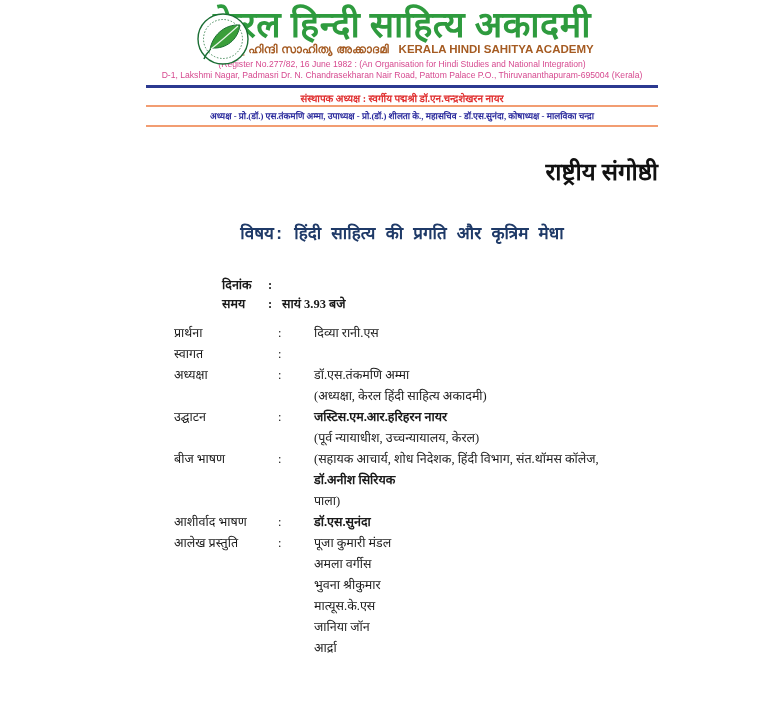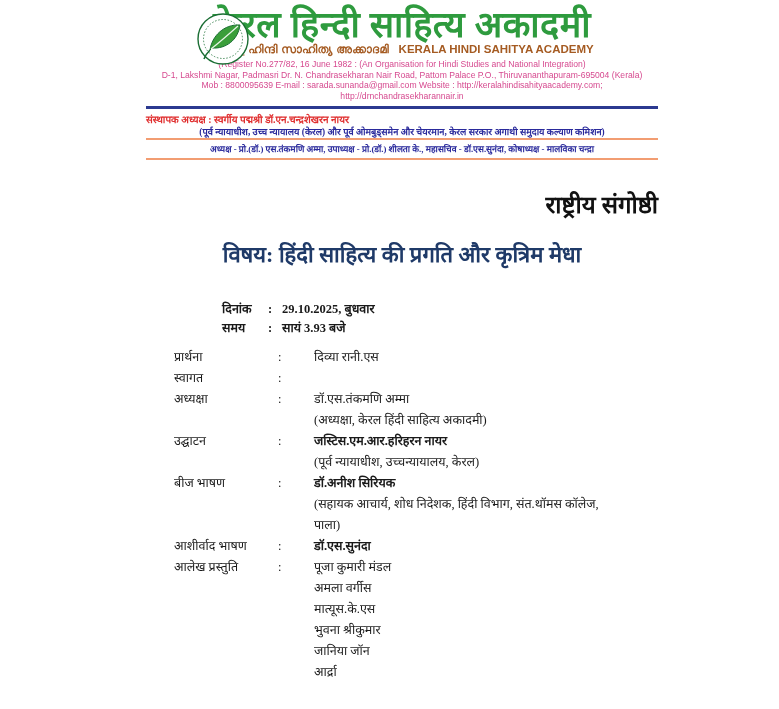--- a/index.html
+++ b/index.html
@@ -29,21 +29,21 @@
     font-family: "Liberation Sans", sans-serif;
     font-size: 8.6px; color: #d6498f; line-height: 10.5px;
   }
   .addr.first { margin-top: 2px; }
 
   .rule-navy { height: 3px; background: #2b3990; margin-top: 5px; }
   .rule-orange { height: 2px; background: #f29d72; }
 
   .founder {
     font-size: 10px; font-weight: bold; color: #e03030;
-    text-align: left; margin-top: 5px; line-height: 12px;
+    text-align: center; margin-top: 5px; line-height: 12px;
   }
   .patron {
     font-size: 10.5px; font-weight: bold; color: #2a2a9c;
     text-align: center; line-height: 13px;
   }
   .patron-details {
     font-size: 9.3px; font-weight: bold; color: #2a2a9c;
     text-align: center; line-height: 12px;
   }
   .officers-band { margin-top: 0; }
@@ -51,22 +51,23 @@
     font-size: 8.8px; font-weight: bold; color: #2a2a9c;
     text-align: center; line-height: 16px; padding: 1px 0;
   }
 
   
   .event-title {
     text-align: right; font-size: 24px; font-weight: bold; color: #111;
     margin-top: 27px;
   }
   .event-subject {
-    text-align: center; font-size: 22px; font-weight: bold; color: #1f3a68;
-    margin-top: 18px;
+    text-align: center; font-size: 17px; font-weight: bold; color: #1f3a68;
+    margin-top: 34px;
+    font-family: Liberation Mono, monospace;
   }
 
   
   .when { margin-top: 32px; padding-left: 28px; font-size: 12.5px; font-weight: bold; }
   .when-row { display: grid; grid-template-columns: 46px 14px auto; line-height: 19px; padding-left: 48px; }
   .when-row .colon { text-align: left; }
 
   
   .program { margin-top: 9px; padding-left: 28px; font-size: 12.5px; }
   .prog-row { display: grid; grid-template-columns: 104px 36px auto; }
@@ -88,42 +89,39 @@
         <path d="M14 38 C 11 41, 9 44, 8 47" fill="none" stroke="#1b6e34" stroke-width="1.6"></path>
       </svg>
       <div class="title-hindi">केरल हिन्दी साहित्य अकादमी</div>
       <div class="title-sub">
         <span class="ml">കേരള ഹിന്ദി സാഹിത്യ അക്കാദമി</span>
         &nbsp;
         <span>KERALA HINDI SAHITYA ACADEMY</span>
       </div>
       <div class="addr first">(Register No.277/82, 16 June 1982 : (An Organisation for Hindi Studies and National Integration)</div>
       <div class="addr">D-1, Lakshmi Nagar, Padmasri Dr. N. Chandrasekharan Nair Road, Pattom Palace P.O., Thiruvananthapuram-695004 (Kerala)</div>
-      <div class="addr">Mob : 8800095639  E-mail : sarada.sunanda@gmail.com   Website : http://keralahindisahityaacademy.com;  http://drnchandrasekharannair.in</div>
     </div>
 
     <div class="rule-navy"></div>
 
     <div class="founder">संस्थापक अध्यक्ष : स्वर्गीय पद्मश्री डॉ.एन.चन्द्रशेखरन नायर</div>
-    <div class="patron-details">(पूर्व न्यायाधीश, उच्च न्यायालय (केरल) और पूर्व ओमबुड्समेन और चेयरमान, केरल सरकार अगाथी समुदाय कल्याण कमिशन)</div>
 
     <div class="officers-band">
       <div class="rule-orange"></div>
       <div class="officers">अध्यक्ष - प्रो.(डॉ.) एस.तंकमणि अम्मा,  उपाध्यक्ष - प्रो.(डॉ.) शीलता के.,  महासचिव - डॉ.एस.सुनंदा,  कोषाध्यक्ष - मालविका चन्द्रा</div>
       <div class="rule-orange"></div>
     </div>
 
     <div class="event-title">राष्ट्रीय संगोष्ठी</div>
     <div class="event-subject">विषय: हिंदी साहित्य की प्रगति और कृत्रिम मेधा</div>
 
     <div class="when">
       <div class="when-row">
         <span>दिनांक</span>
         <span class="colon">:</span>
-        <span>29.10.2025, बुधवार</span>
       </div>
       <div class="when-row">
         <span>समय</span>
         <span class="colon">:</span>
         <span>सायं 3.93 बजे</span>
       </div>
     </div>
 
     <div class="program">
 
@@ -155,42 +153,42 @@
         <div>
           <div class="prog-line bold">जस्टिस.एम.आर.हरिहरन नायर</div>
           <div class="prog-line">(पूर्व न्यायाधीश, उच्चन्यायालय, केरल)</div>
         </div>
       </div>
 
       <div class="prog-row">
         <div class="prog-label">बीज भाषण</div>
         <div class="prog-colon">:</div>
         <div>
+          <div class="prog-line">(सहायक आचार्य, शोध निदेशक, हिंदी विभाग, संत.थॉमस कॉलेज,</div>
           <div class="prog-line bold">डॉ.अनीश सिरियक</div>
-          <div class="prog-line">(सहायक आचार्य, शोध निदेशक, हिंदी विभाग, संत.थॉमस कॉलेज,</div>
           <div class="prog-line">पाला)</div>
         </div>
       </div>
 
       <div class="prog-row">
         <div class="prog-label">आशीर्वाद भाषण</div>
         <div class="prog-colon">:</div>
         <div>
           <div class="prog-line bold">डॉ.एस.सुनंदा</div>
         </div>
       </div>
 
       <div class="prog-row">
         <div class="prog-label">आलेख प्रस्तुति</div>
         <div class="prog-colon">:</div>
         <div>
           <div class="prog-line">पूजा कुमारी मंडल</div>
           <div class="prog-line">अमला वर्गीस</div>
+          <div class="prog-line">भुवना श्रीकुमार</div>
           <div class="prog-line">मात्यूस.के.एस</div>
-          <div class="prog-line">भुवना श्रीकुमार</div>
           <div class="prog-line">जानिया जॉन</div>
           <div class="prog-line">आर्द्रा</div>
         </div>
       </div>
 
     </div>
   </div>
 </div>
 
 </body></html>

